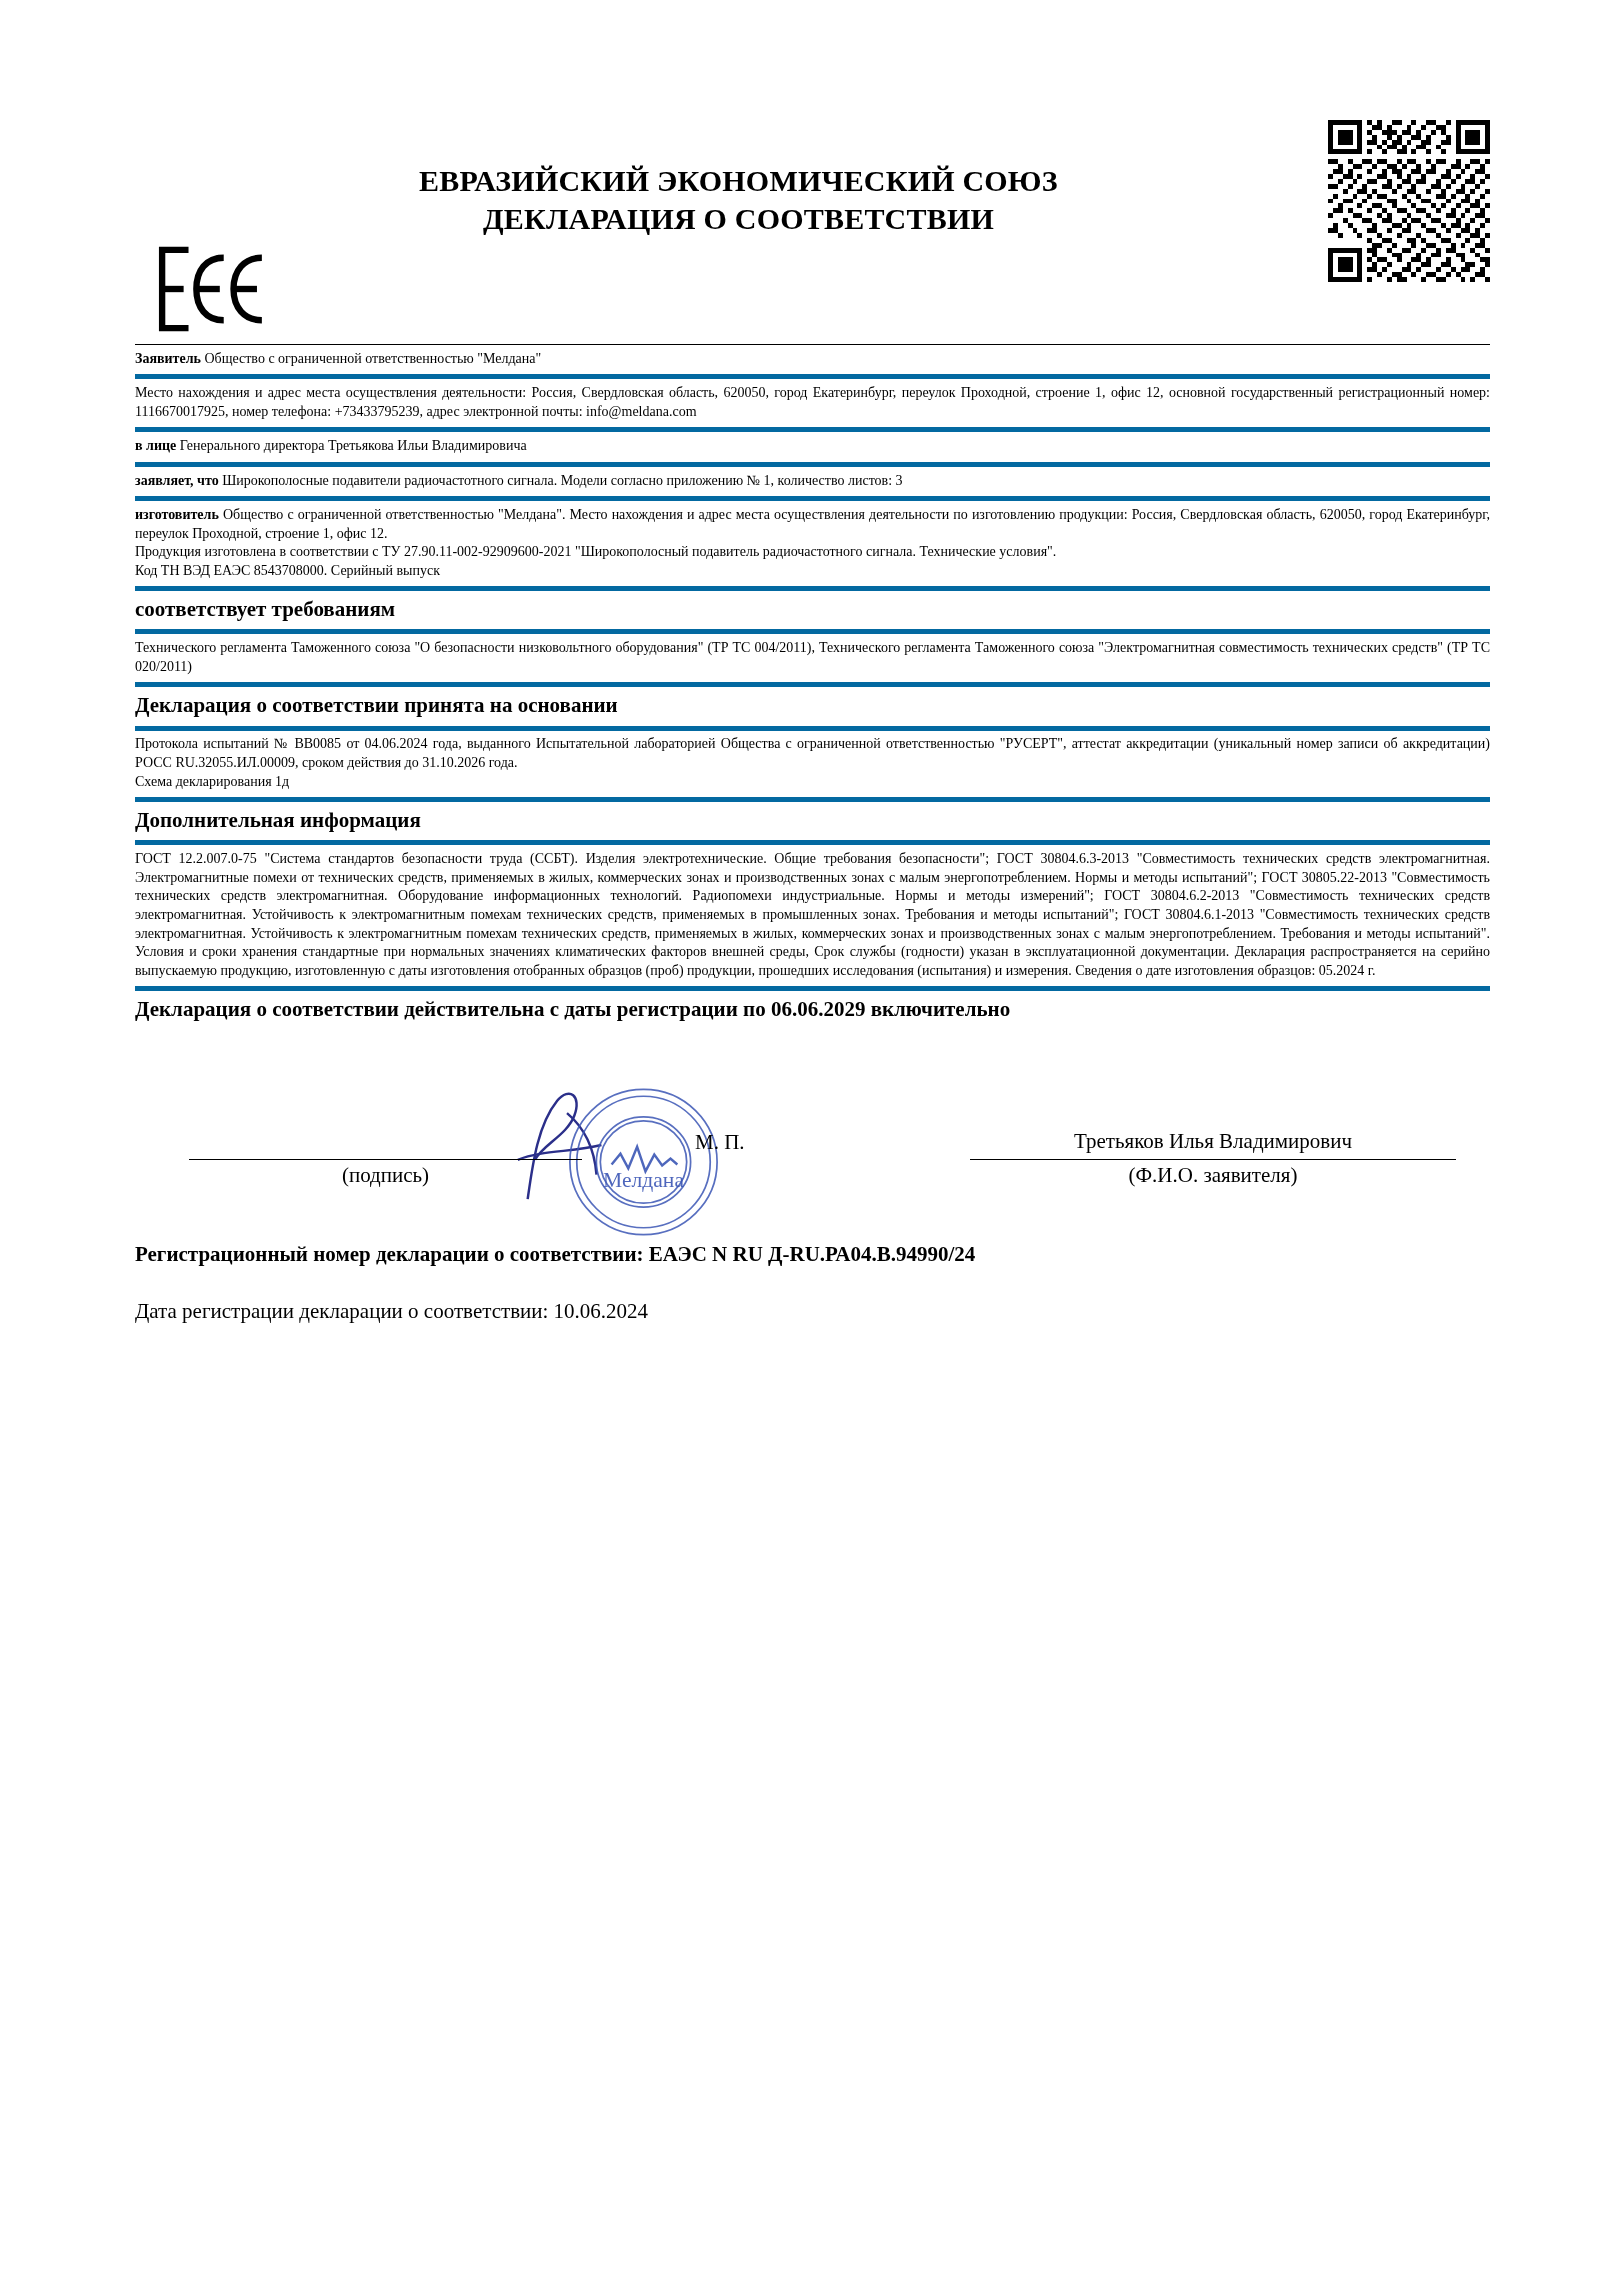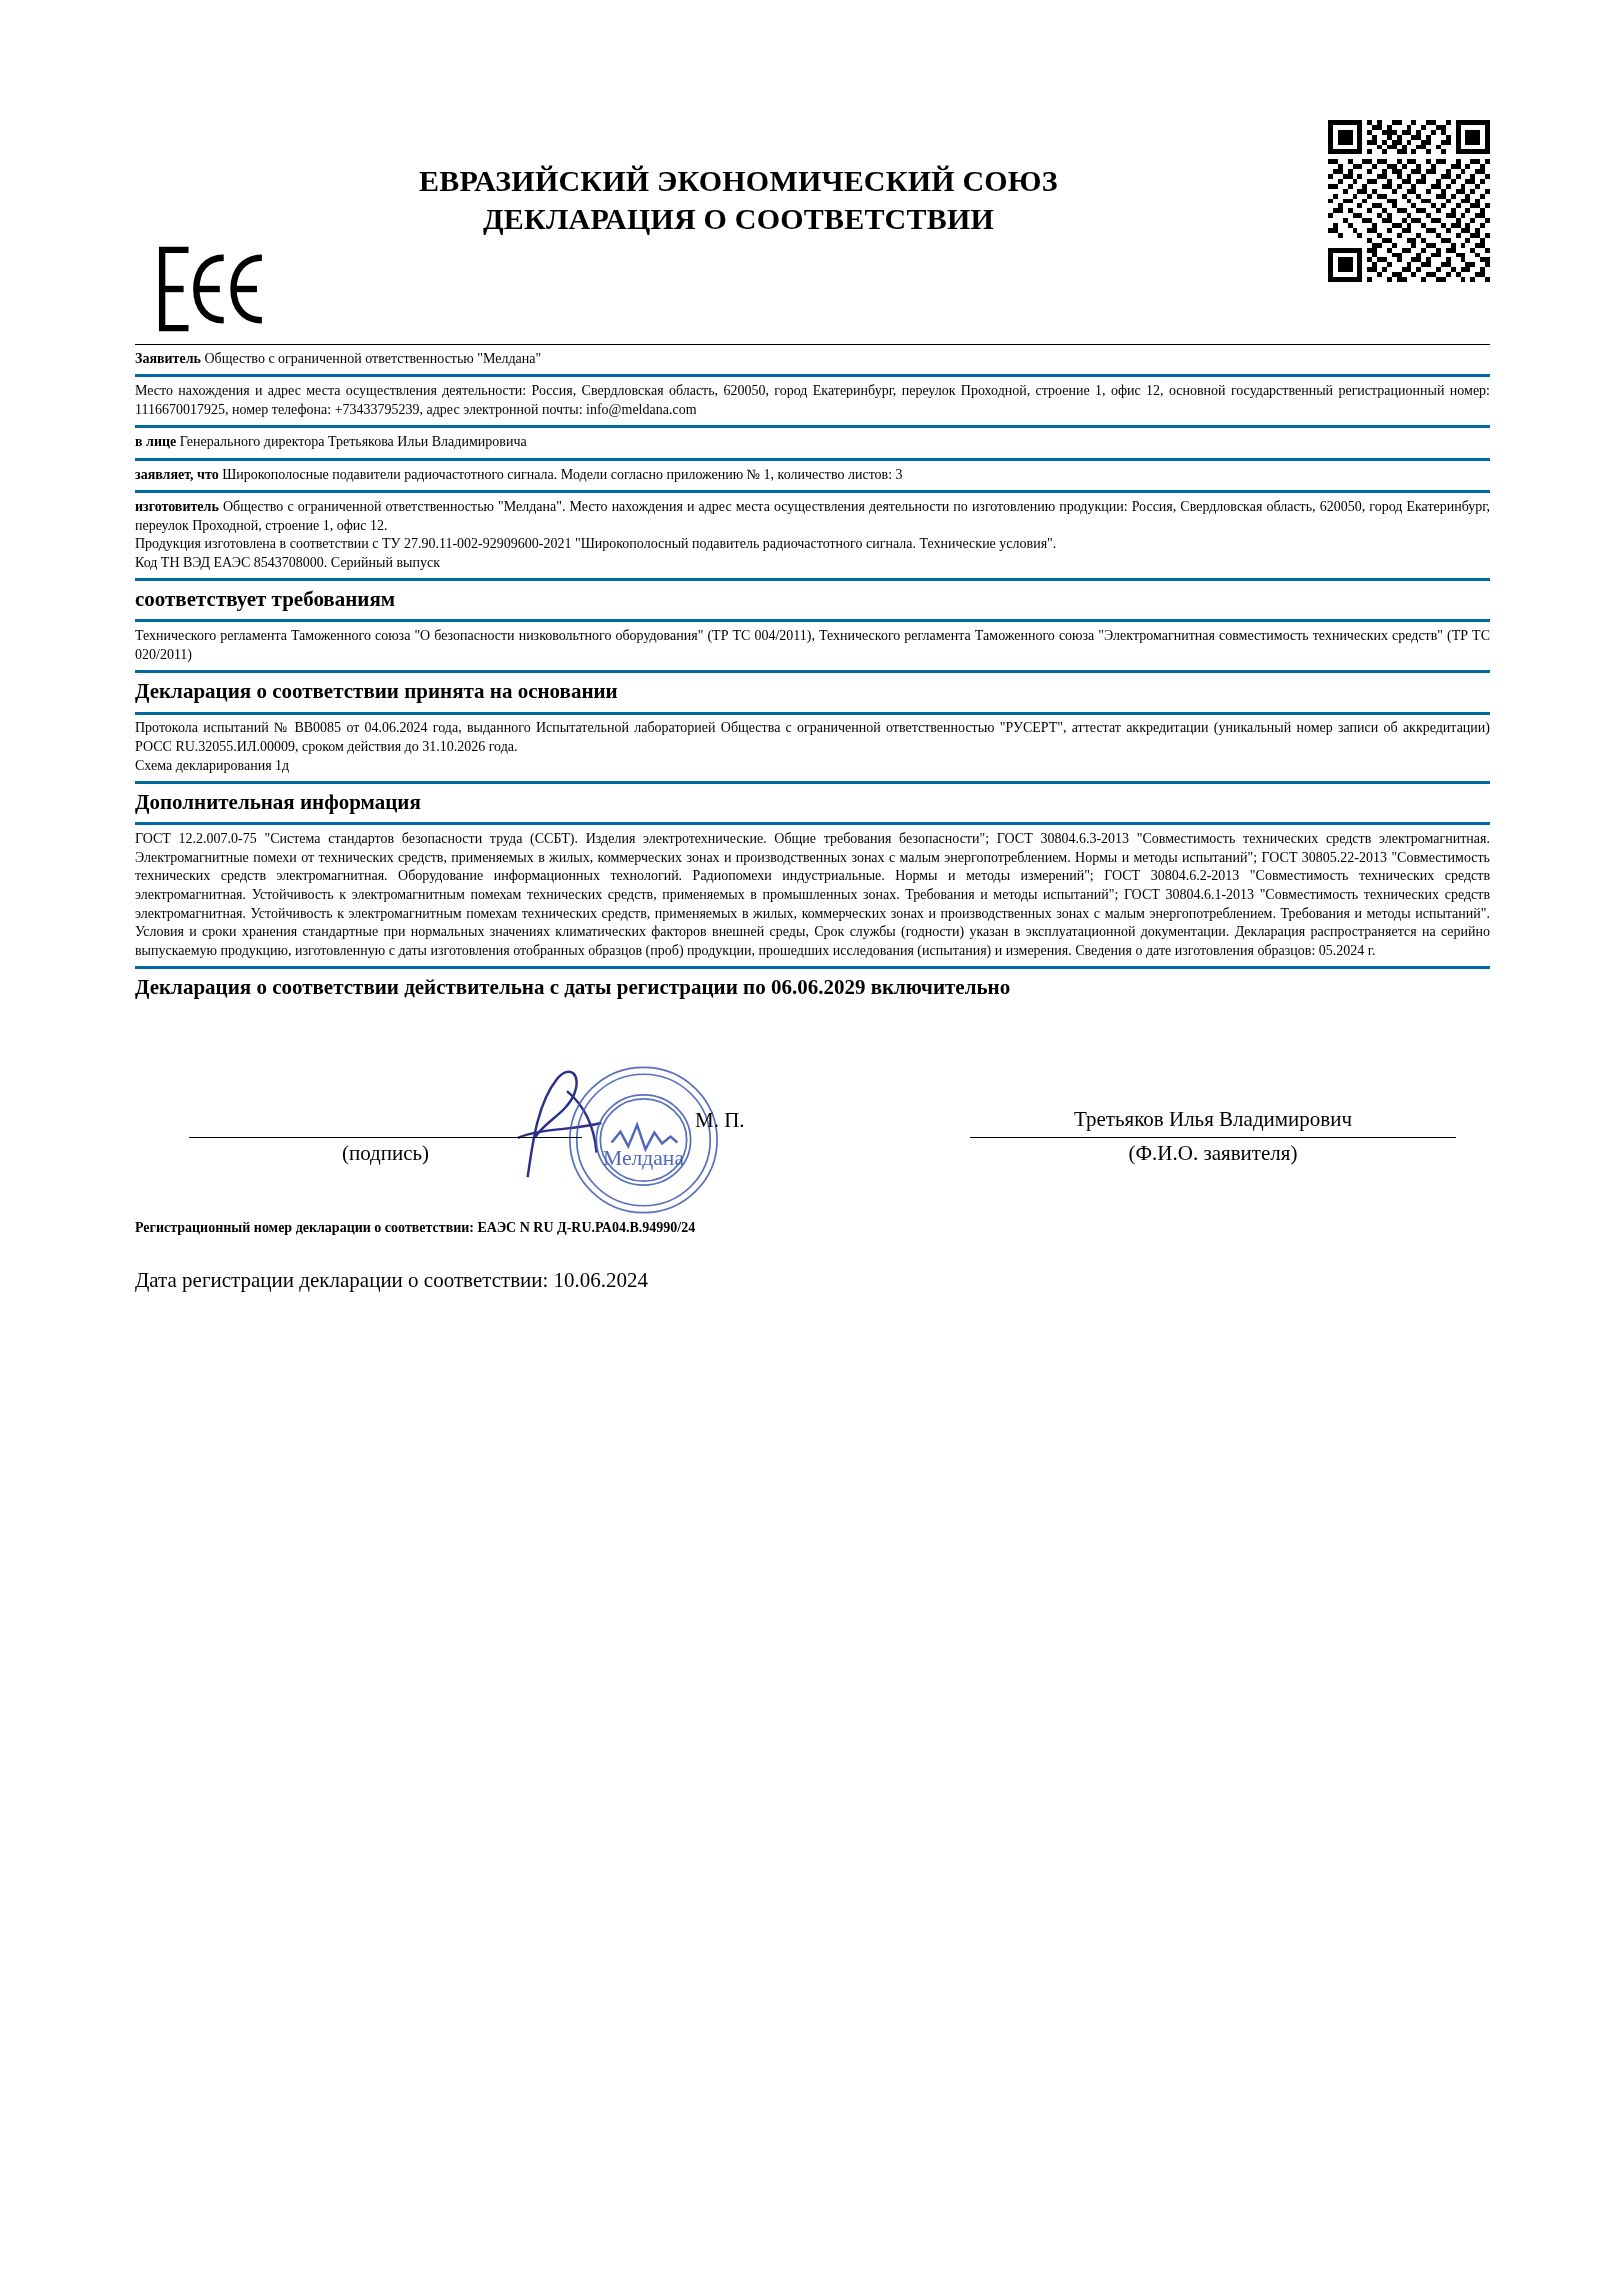--- a/index.html
+++ b/index.html
@@ -56,21 +56,21 @@
   .eac-mark {
     position: absolute;
     left: 19.6px;
     top: 245px;
     width: 113px;
     height: 88px;
   }
 
   
   .row {
-    border-top: 3px solid #0369a1;
+    border-top: 5px solid #0369a1;
     padding: 4.9px 0 5.9px 0;
   }
   .txt {
     font-size: 14px;
     line-height: 1.33;
     text-align: justify;
   }
   .txt.nojust { text-align: left; }
   b, .b { font-weight: bold; }
 
@@ -140,21 +140,21 @@
   .pen {
     position: absolute;
     left: 373px;
     top: 9.8px;
     width: 118px;
     height: 123px;
   }
 
   .reg-line {
     margin-top: 53px;
-    font-size: 14px;
+    font-size: 21px;
     font-weight: bold;
   }
   .date-line {
     margin-top: 32px;
     font-size: 21px;
     font-weight: normal;
   }
   .sep-top {
     border-top: 1px solid #000;
   }

